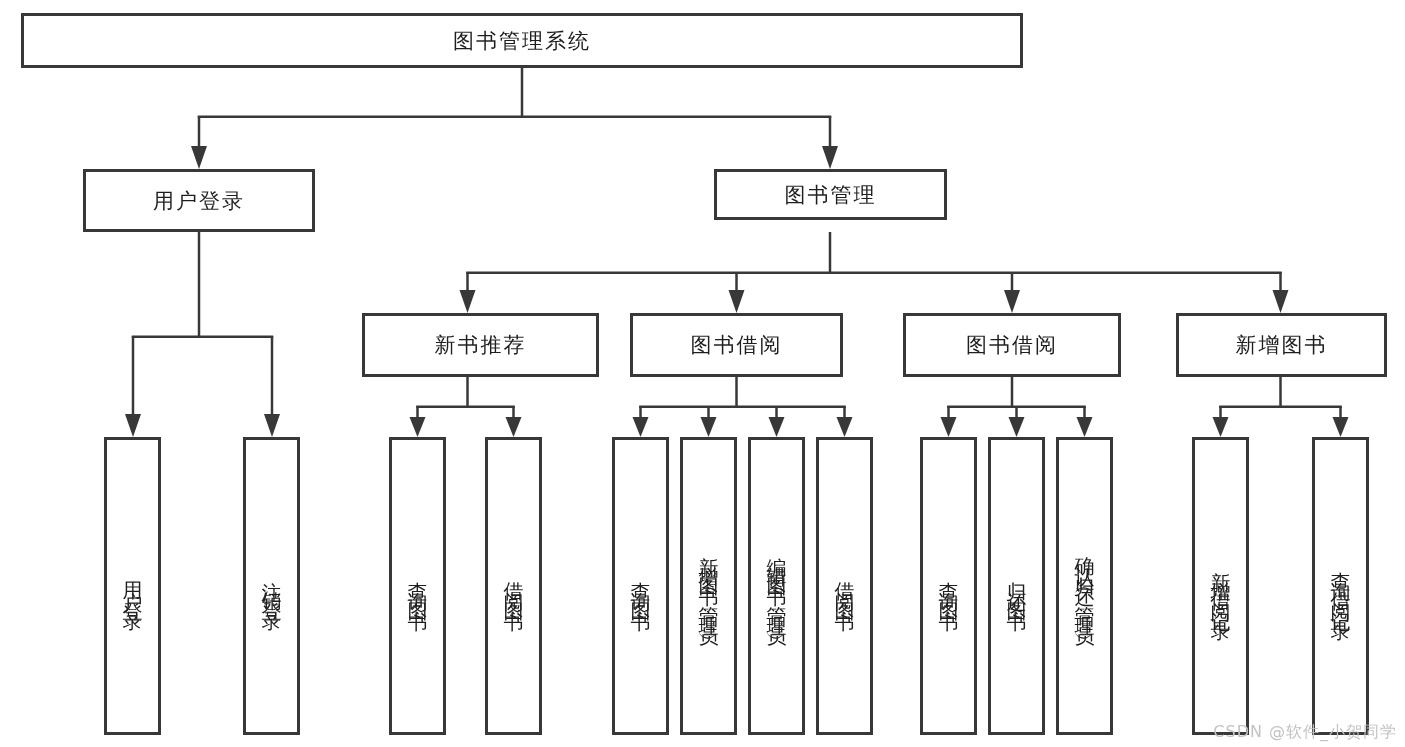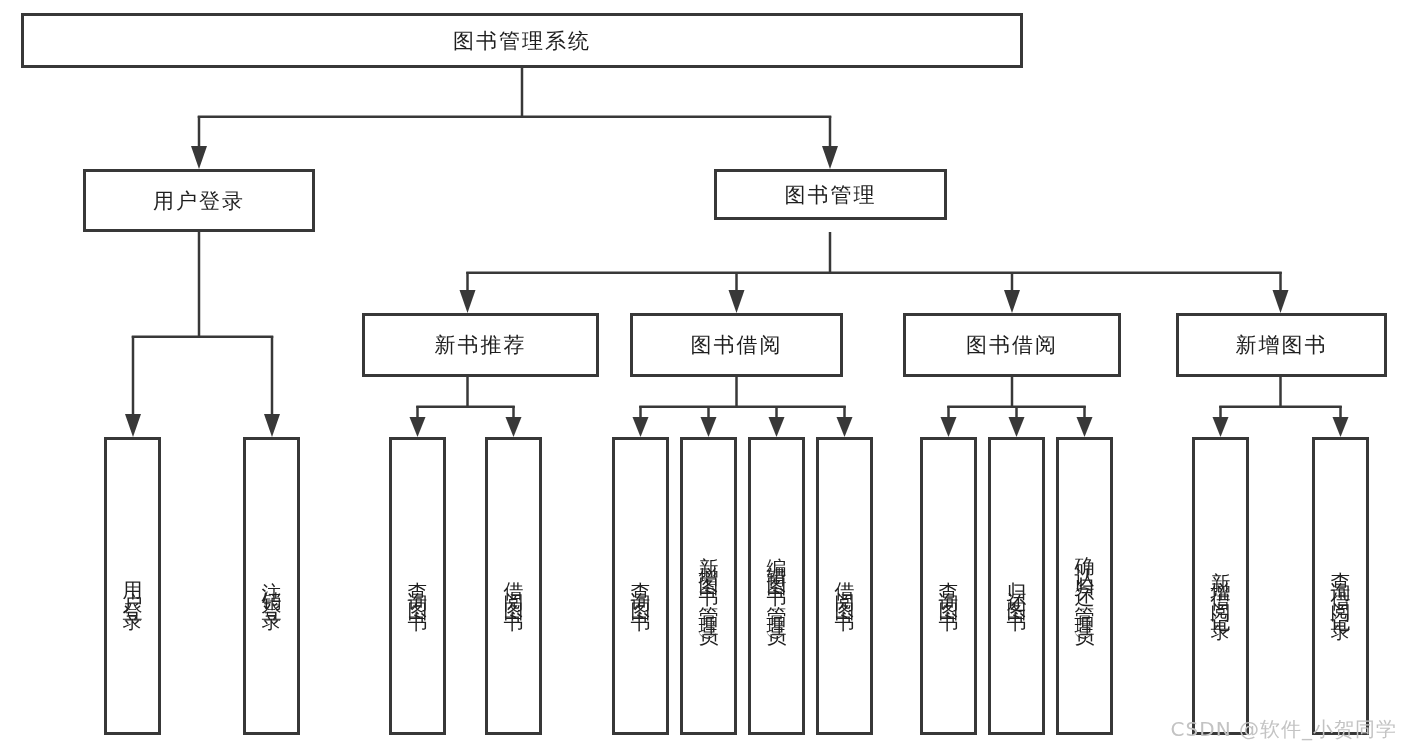--- a/index.html
+++ b/index.html
@@ -12,21 +12,21 @@
     position:absolute;background:#ffffff;border:3px solid #383838;
     box-sizing:border-box;display:flex;align-items:center;justify-content:center;
     color:#1f1f1f;
   }
   .hbox{font-size:21px;letter-spacing:2px;white-space:nowrap;}
   .vtext{
     writing-mode:vertical-rl;text-orientation:mixed;
     font-size:20px;letter-spacing:10px;line-height:1.15;white-space:nowrap;
   }
   .watermark{
-    position:absolute;right:8px;bottom:4px;font-size:20px;color:#c3c3c3;
+    position:absolute;right:8px;bottom:4px;font-size:16px;color:#c3c3c3;
     letter-spacing:1px;white-space:nowrap;
   }
 </style>
 </head>
 <body>
 
 <div class="stage">
 
   <svg class="wires" viewBox="0 0 1405 747" xmlns="http://www.w3.org/2000/svg">
     <g stroke="#383838" stroke-width="2.5" fill="#383838">

